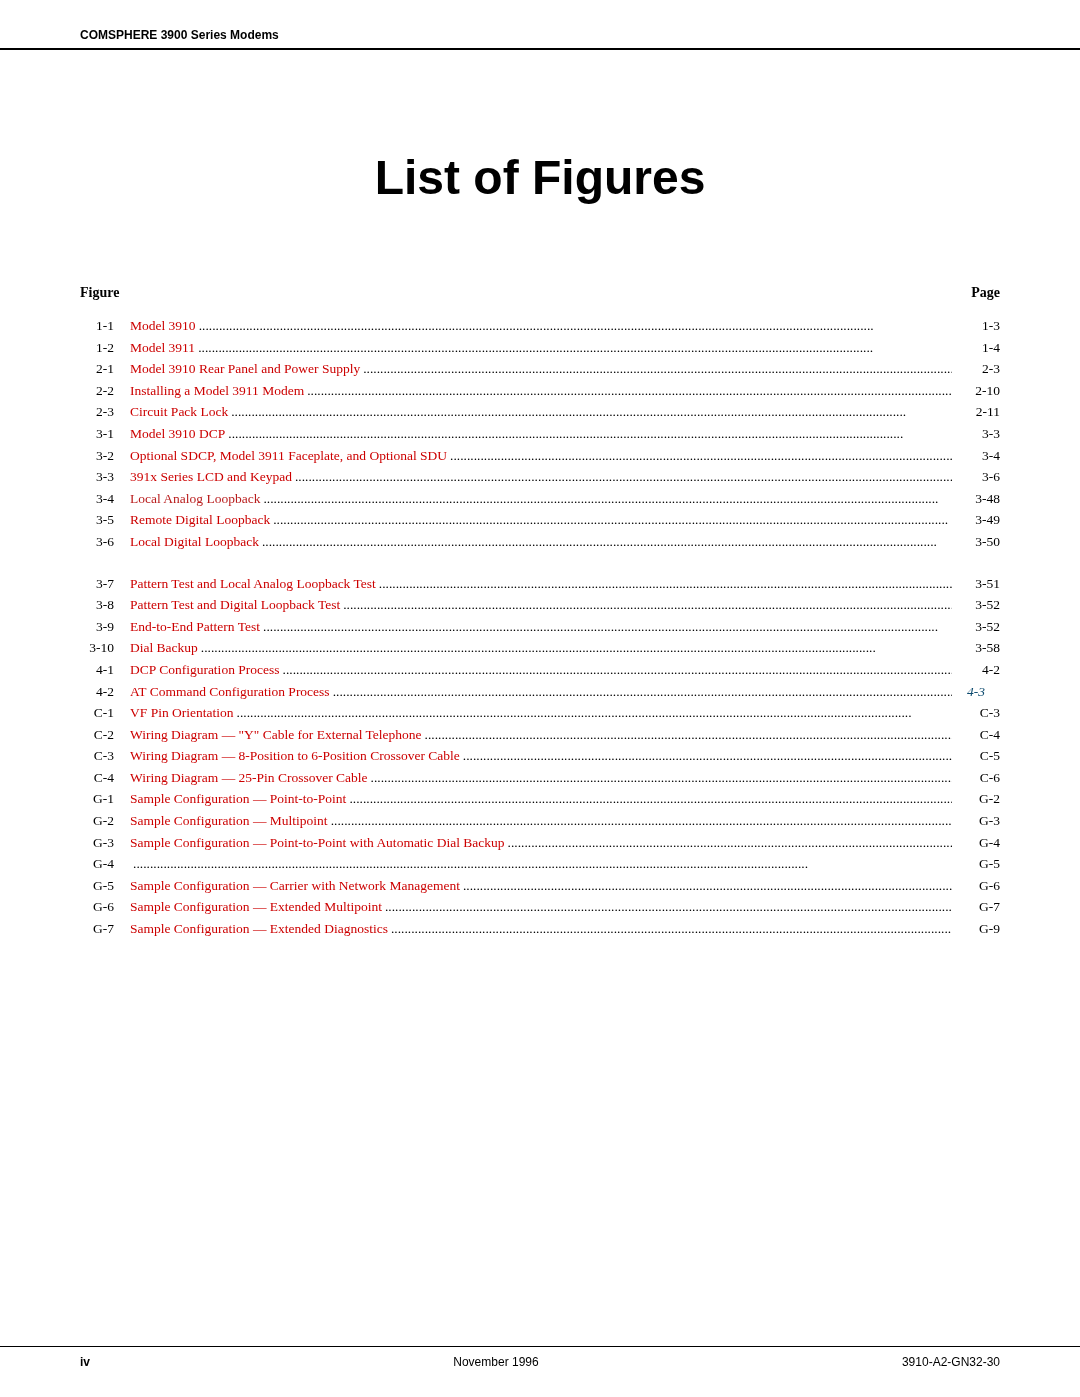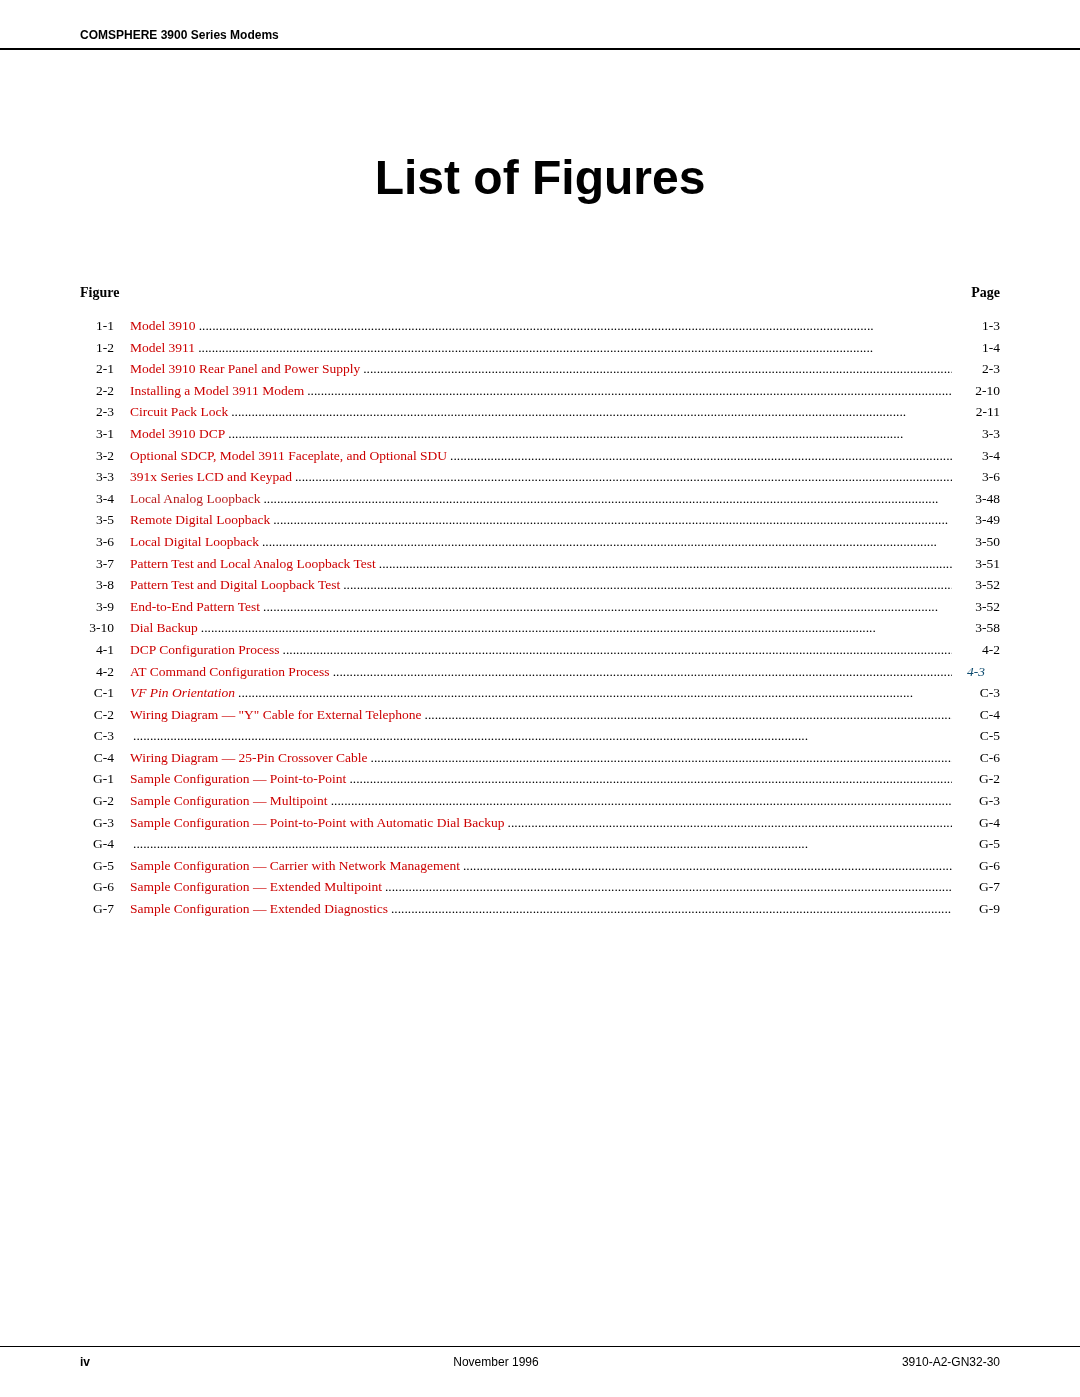--- a/index.html
+++ b/index.html
@@ -212,21 +212,21 @@
           <span style="min-width: 50px; text-align: right; padding-right: 16px; white-space: nowrap;">3-6</span>
           <div style="flex: 1 1 0%; display: flex; align-items: baseline; overflow: hidden;">
             <span style="color: rgb(204, 0, 0); white-space: nowrap; cursor: pointer;">Local Digital Loopback</span>
             <span style="flex: 1 1 0%; overflow: hidden; white-space: nowrap; padding: 0px 3px; color: rgb(0, 0, 0);"> ........................................................................................................................................................................................................</span>
             <span style="white-space: nowrap; min-width: 48px; text-align: right; color: rgb(0, 0, 0);">3-50</span>
           </div>
         </div>
         <div style="display: flex; align-items: baseline; font-size: 13.5px; line-height: 1.6; font-family: &quot;Times New Roman&quot;, Times, serif;">
           <span style="min-width: 50px; text-align: right; padding-right: 16px; white-space: nowrap;">3-7</span>
           <div style="flex: 1 1 0%; display: flex; align-items: baseline; overflow: hidden;">
-            <span style="color: rgb(204, 0, 0); white-space: nowrap; cursor: pointer;">Pattern Test and Local Analog Loopback Test</span>
+            <span style="color: rgb(204, 0, 0); white-space: nowrap; cursor: pointer; margin-top: 20px;">Pattern Test and Local Analog Loopback Test</span>
             <span style="flex: 1 1 0%; overflow: hidden; white-space: nowrap; padding: 0px 3px; color: rgb(0, 0, 0);"> ........................................................................................................................................................................................................</span>
             <span style="white-space: nowrap; min-width: 48px; text-align: right; color: rgb(0, 0, 0);">3-51</span>
           </div>
         </div>
         <div style="display: flex; align-items: baseline; font-size: 13.5px; line-height: 1.6; font-family: &quot;Times New Roman&quot;, Times, serif;">
           <span style="min-width: 50px; text-align: right; padding-right: 16px; white-space: nowrap;">3-8</span>
           <div style="flex: 1 1 0%; display: flex; align-items: baseline; overflow: hidden;">
             <span style="color: rgb(204, 0, 0); white-space: nowrap; cursor: pointer;">Pattern Test and Digital Loopback Test</span>
             <span style="flex: 1 1 0%; overflow: hidden; white-space: nowrap; padding: 0px 3px; color: rgb(0, 0, 0);"> ........................................................................................................................................................................................................</span>
             <span style="white-space: nowrap; min-width: 48px; text-align: right; color: rgb(0, 0, 0);">3-52</span>
@@ -260,36 +260,37 @@
           <span style="min-width: 50px; text-align: right; padding-right: 16px; white-space: nowrap;">4-2</span>
           <div style="flex: 1 1 0%; display: flex; align-items: baseline; overflow: hidden;">
             <span style="color: rgb(204, 0, 0); white-space: nowrap; cursor: pointer;">AT Command Configuration Process</span>
             <span style="flex: 1 1 0%; overflow: hidden; white-space: nowrap; padding: 0px 3px; color: rgb(0, 0, 0);"> ........................................................................................................................................................................................................</span>
             <span style="white-space: nowrap; min-width: 48px; text-align: center; color: #0c4a6e; font-style: italic;">4-3</span>
           </div>
         </div>
         <div style="display: flex; align-items: baseline; font-size: 13.5px; line-height: 1.6; font-family: &quot;Times New Roman&quot;, Times, serif;">
           <span style="min-width: 50px; text-align: right; padding-right: 16px; white-space: nowrap;">C-1</span>
           <div style="flex: 1 1 0%; display: flex; align-items: baseline; overflow: hidden;">
-            <span style="color: rgb(204, 0, 0); white-space: nowrap; cursor: pointer; font-style: italic;">VF Pin Orientation</span>
+            <span style="color: rgb(204, 0, 0); white-space: nowrap; cursor: pointer;">VF Pin Orientation</span>
             <span style="flex: 1 1 0%; overflow: hidden; white-space: nowrap; padding: 0px 3px; color: rgb(0, 0, 0);"> ........................................................................................................................................................................................................</span>
             <span style="white-space: nowrap; min-width: 48px; text-align: right; color: rgb(0, 0, 0);">C-3</span>
           </div>
         </div>
         <div style="display: flex; align-items: baseline; font-size: 13.5px; line-height: 1.6; font-family: &quot;Times New Roman&quot;, Times, serif;">
           <span style="min-width: 50px; text-align: right; padding-right: 16px; white-space: nowrap;">C-2</span>
           <div style="flex: 1 1 0%; display: flex; align-items: baseline; overflow: hidden;">
             <span style="color: rgb(204, 0, 0); white-space: nowrap; cursor: pointer;">Wiring Diagram — "Y" Cable for External Telephone</span>
             <span style="flex: 1 1 0%; overflow: hidden; white-space: nowrap; padding: 0px 3px; color: rgb(0, 0, 0);"> ........................................................................................................................................................................................................</span>
             <span style="white-space: nowrap; min-width: 48px; text-align: right; color: rgb(0, 0, 0);">C-4</span>
           </div>
         </div>
         <div style="display: flex; align-items: baseline; font-size: 13.5px; line-height: 1.6; font-family: &quot;Times New Roman&quot;, Times, serif;">
           <span style="min-width: 50px; text-align: right; padding-right: 16px; white-space: nowrap;">C-3</span>
           <div style="flex: 1 1 0%; display: flex; align-items: baseline; overflow: hidden;">
+            <span style="color: rgb(204, 0, 0); white-space: nowrap; cursor: pointer;">Wiring Diagram — 8-Position to 6-Position Crossover Cable</span>
             <span style="flex: 1 1 0%; overflow: hidden; white-space: nowrap; padding: 0px 3px; color: rgb(0, 0, 0);"> ........................................................................................................................................................................................................</span>
             <span style="white-space: nowrap; min-width: 48px; text-align: right; color: rgb(0, 0, 0);">C-5</span>
           </div>
         </div>
         <div style="display: flex; align-items: baseline; font-size: 13.5px; line-height: 1.6; font-family: &quot;Times New Roman&quot;, Times, serif;">
           <span style="min-width: 50px; text-align: right; padding-right: 16px; white-space: nowrap;">C-4</span>
           <div style="flex: 1 1 0%; display: flex; align-items: baseline; overflow: hidden;">
             <span style="color: rgb(204, 0, 0); white-space: nowrap; cursor: pointer;">Wiring Diagram — 25-Pin Crossover Cable</span>
             <span style="flex: 1 1 0%; overflow: hidden; white-space: nowrap; padding: 0px 3px; color: rgb(0, 0, 0);"> ........................................................................................................................................................................................................</span>
             <span style="white-space: nowrap; min-width: 48px; text-align: right; color: rgb(0, 0, 0);">C-6</span>

